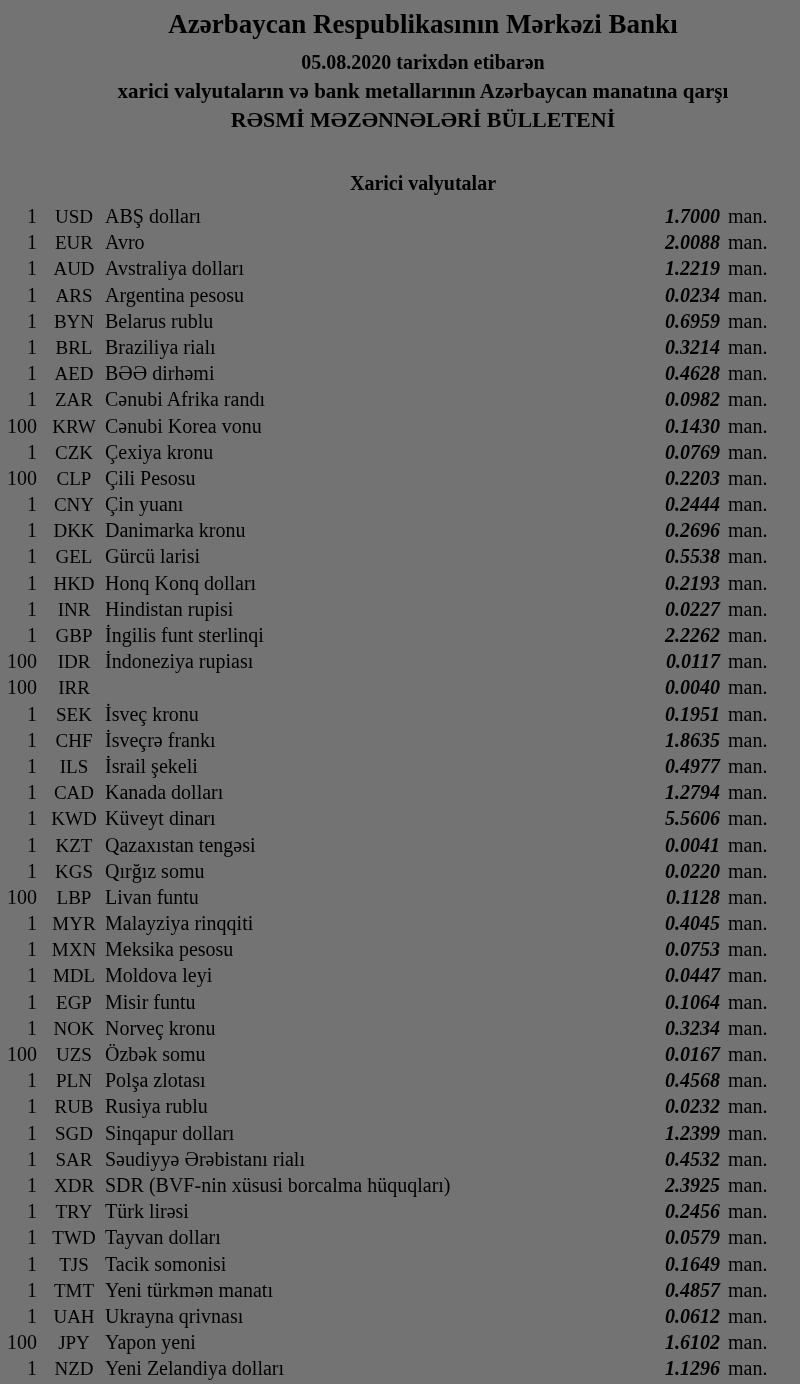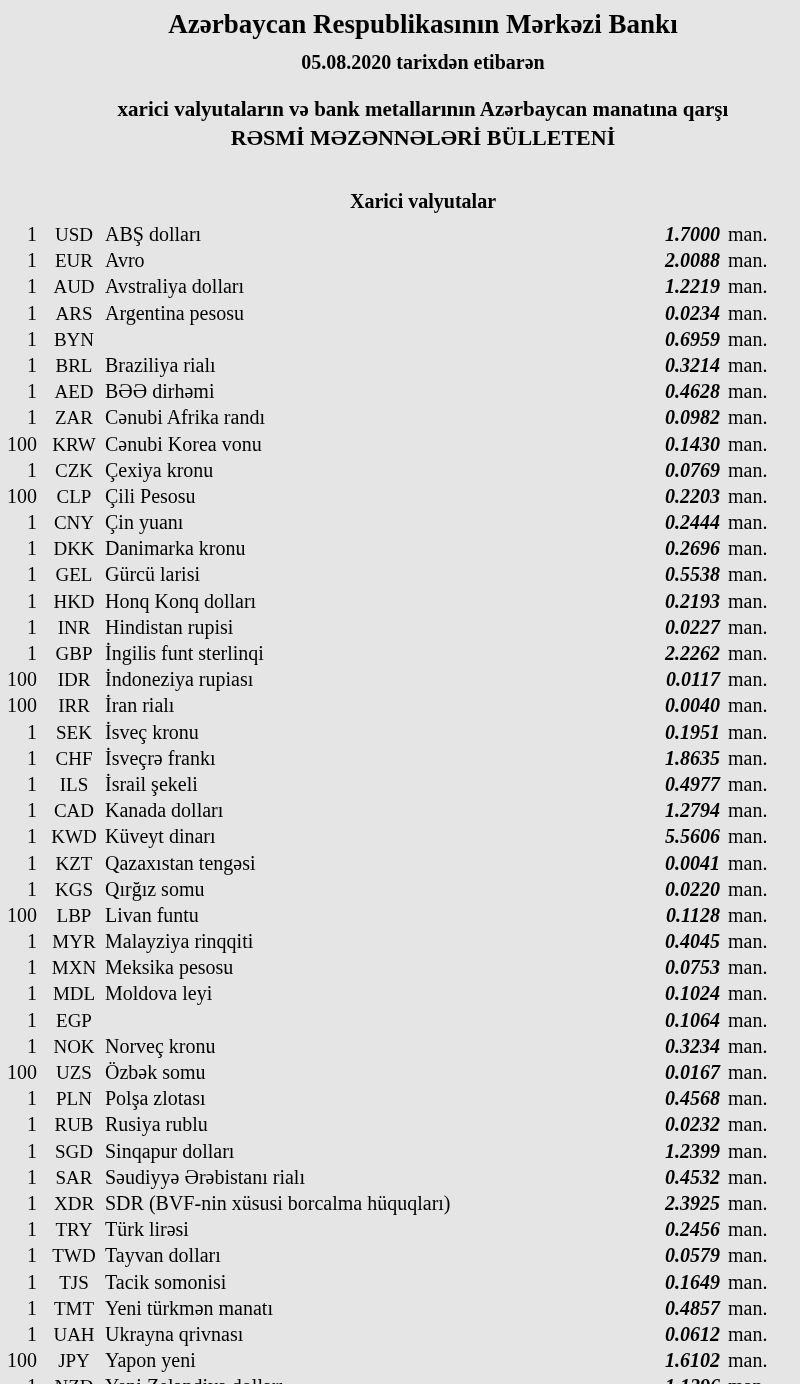--- a/index.html
+++ b/index.html
@@ -4,21 +4,21 @@
 <style>
   html, body {
     margin: 0;
     padding: 0;
     background: #ffffff;
   }
   .page {
     position: relative;
     width: 800px;
     height: 1384px;
-    background: #e5e5e5;
+    background: #737373;
     color: #000000;
     font-family: "Liberation Serif", "DejaVu Serif", serif;
     overflow: hidden;
   }
   
   .doc-header {
     padding: 8px 0 0 46px;
     text-align: center;
   }
   .doc-title {
@@ -27,21 +27,21 @@
     font-weight: bold;
     line-height: 32px;
   }
   .doc-date {
     margin-top: 10px;
     font-size: 20px;
     font-weight: bold;
     line-height: 25px;
   }
   .doc-subtitle {
-    margin-top: 21px;
+    margin-top: 3px;
     font-size: 21px;
     font-weight: bold;
     line-height: 26px;
   }
   .doc-bulletin {
     margin-top: 2px;
     font-size: 22px;
     font-weight: bold;
     line-height: 27px;
   }
@@ -138,20 +138,21 @@
     <span class="col-qty">1</span>
     <span class="col-code">ARS</span>
     <span class="col-name">Argentina pesosu</span>
     <span class="col-rate">0.0234</span>
     <span class="col-unit">man.</span>
   </div>
 
   <div class="rate-row">
     <span class="col-qty">1</span>
     <span class="col-code">BYN</span>
+    <span class="col-name">Belarus rublu</span>
     <span class="col-rate">0.6959</span>
     <span class="col-unit">man.</span>
   </div>
 
   <div class="rate-row">
     <span class="col-qty">1</span>
     <span class="col-code">BRL</span>
     <span class="col-name">Braziliya rialı</span>
     <span class="col-rate">0.3214</span>
     <span class="col-unit">man.</span>
@@ -249,21 +250,20 @@
     <span class="col-qty">100</span>
     <span class="col-code">IDR</span>
     <span class="col-name">İndoneziya rupiası</span>
     <span class="col-rate">0.0117</span>
     <span class="col-unit">man.</span>
   </div>
 
   <div class="rate-row">
     <span class="col-qty">100</span>
     <span class="col-code">IRR</span>
-    <span class="col-name">İran rialı</span>
     <span class="col-rate">0.0040</span>
     <span class="col-unit">man.</span>
   </div>
 
   <div class="rate-row">
     <span class="col-qty">1</span>
     <span class="col-code">SEK</span>
     <span class="col-name">İsveç kronu</span>
     <span class="col-rate">0.1951</span>
     <span class="col-unit">man.</span>
@@ -338,27 +338,28 @@
     <span class="col-code">MXN</span>
     <span class="col-name">Meksika pesosu</span>
     <span class="col-rate">0.0753</span>
     <span class="col-unit">man.</span>
   </div>
 
   <div class="rate-row">
     <span class="col-qty">1</span>
     <span class="col-code">MDL</span>
     <span class="col-name">Moldova leyi</span>
-    <span class="col-rate">0.1024</span>
+    <span class="col-rate">0.0447</span>
     <span class="col-unit">man.</span>
   </div>
 
   <div class="rate-row">
     <span class="col-qty">1</span>
     <span class="col-code">EGP</span>
+    <span class="col-name">Misir funtu</span>
     <span class="col-rate">0.1064</span>
     <span class="col-unit">man.</span>
   </div>
 
   <div class="rate-row">
     <span class="col-qty">1</span>
     <span class="col-code">NOK</span>
     <span class="col-name">Norveç kronu</span>
     <span class="col-rate">0.3234</span>
     <span class="col-unit">man.</span>

